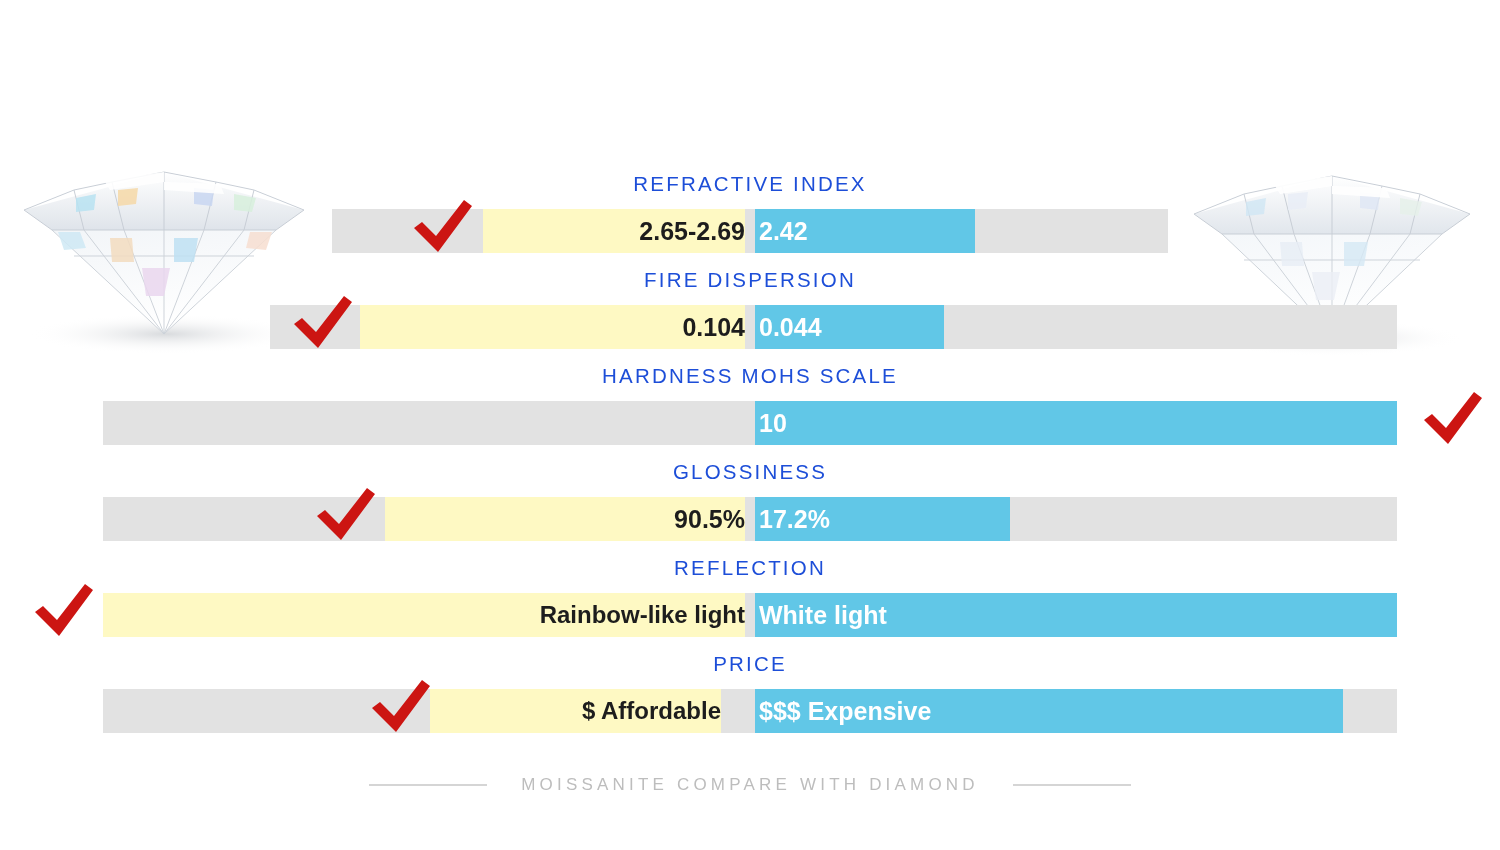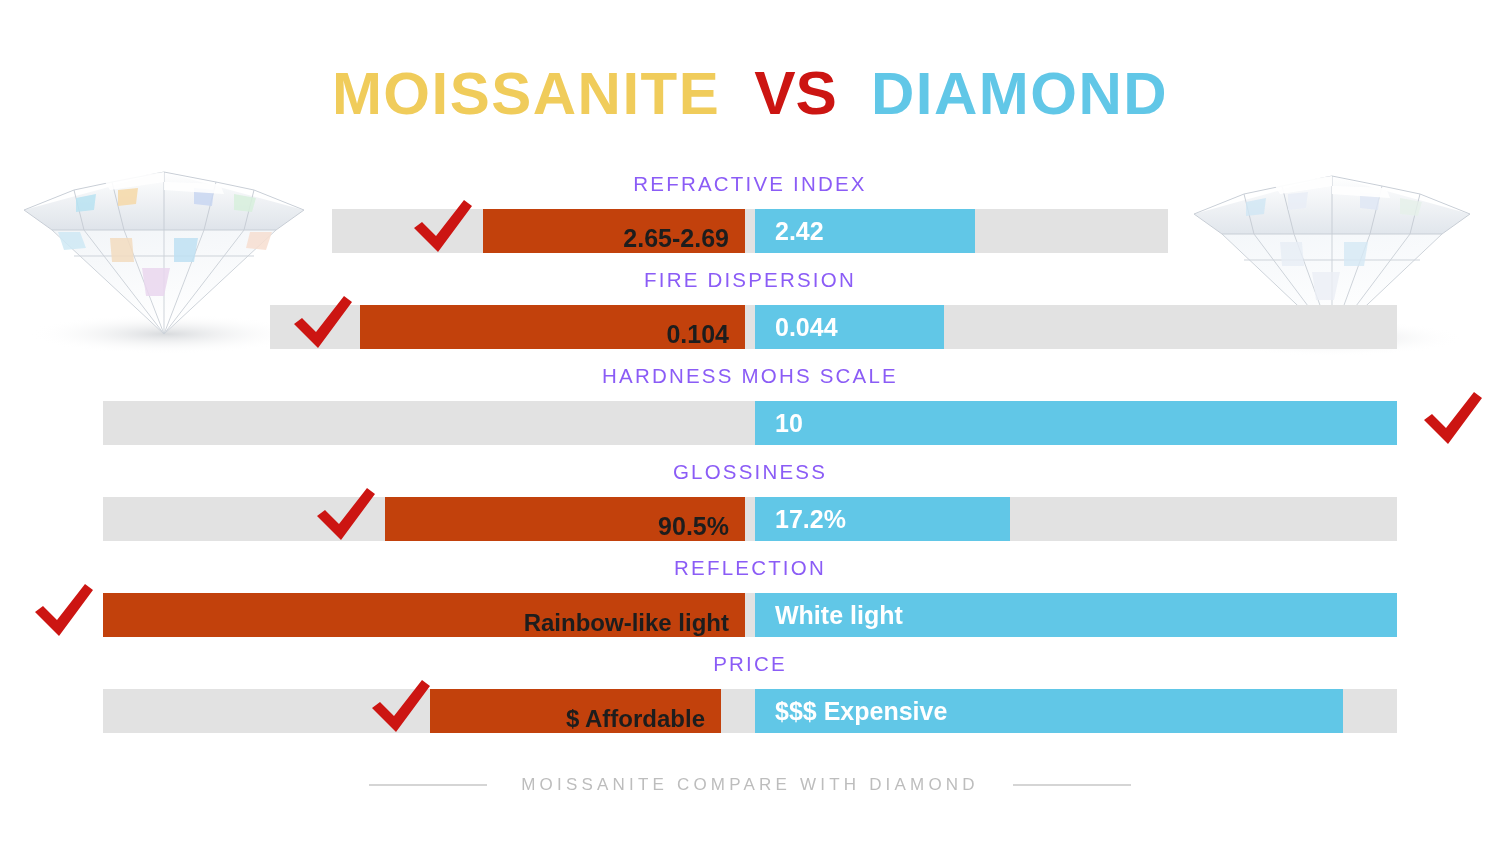--- a/index.html
+++ b/index.html
@@ -37,42 +37,40 @@
   .gem.right{left:1182px;top:140px;}
   .gem svg{display:block;}
 
   
   .rows{position:absolute;left:0;top:168px;width:1500px;}
   .row{position:relative;height:96px;}
   .row-label{
     position:absolute;top:4px;left:0;width:1500px;
     text-align:center;
     font-size:20.5px;letter-spacing:2.2px;
-    color:#8b5cf6;font-weight:400;
+    color:#1d4ed8;font-weight:400;
   }
   .bar-area{position:absolute;top:41px;height:44px;left:0;width:1500px;}
   .track{
     position:absolute;top:0;height:44px;
     background:#e2e2e2;
   }
   .fill{
     position:absolute;top:0;height:44px;
     display:flex;align-items:center;
     box-sizing:border-box;
   }
   .fill.left{
-    background:#c2410c;
+    background:#fef9c3;
     justify-content:flex-end;
-    padding-right:16px;
-    align-items:flex-end;
   }
   .fill.right{
     background:#61C7E7;
     justify-content:flex-start;
-    padding-left:20px;
+    padding-left:4px;
   }
   .fill.left .val{color:#1d1d1d;font-weight:700;font-size:25px;}
   .fill.right .val{color:#ffffff;font-weight:700;font-size:25px;}
   .fill.left .val.small{font-size:24px;}
 
   
   .check{position:absolute;top:30px;}
   .check svg{display:block;}
 
   
@@ -182,25 +180,20 @@
         <polygon points="162,102 186,102 182,126 162,126" fill="#d6e9f5"></polygon>
         <polygon points="130,132 158,132 152,160 134,160" fill="#eceff6"></polygon>
       </g>
       <g opacity="0.95">
         <polygon points="92,44 150,36 150,46 98,54" fill="#ffffff"></polygon>
         <polygon points="150,46 204,48 208,58 150,54" fill="#ffffff"></polygon>
       </g>
     </svg>
   </div>
 
-  <div class="title-row">
-    <span class="t-moiss">MOISSANITE</span>
-    <span class="t-vs">VS</span>
-    <span class="t-dia">DIAMOND</span>
-  </div>
 
   <div class="rows" id="rows-host">
       <div class="row">
         <div class="row-label">REFRACTIVE INDEX</div>
         <div class="bar-area">
           <div class="track" style="left: 332px; width: 836px;"></div>
           <div class="fill left" style="left: 483px; width: 262px;">
             <span class="val">2.65-2.69</span>
           </div>
           <div class="fill right" style="left: 755px; width: 220px;">

